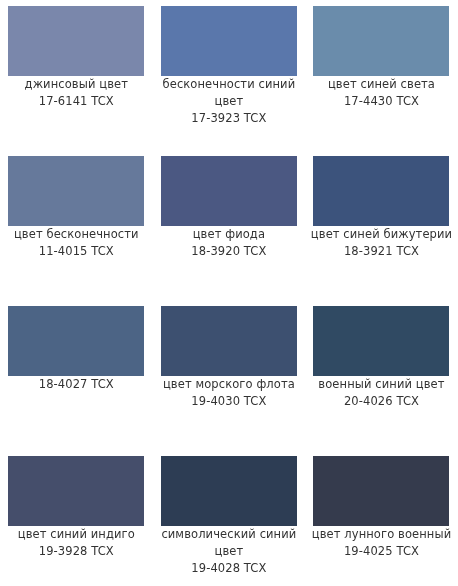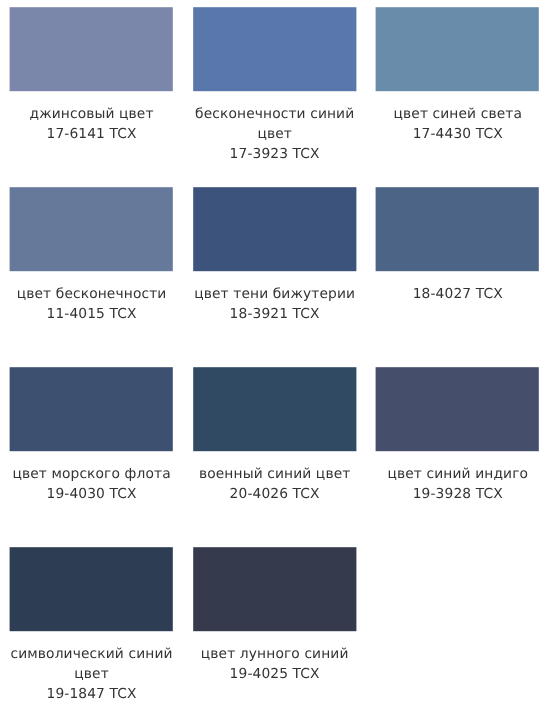--- a/index.html
+++ b/index.html
@@ -27,21 +27,20 @@
     box-sizing: border-box;
     padding: 6px 4px 0 4px;
   }
   .swatch-chip {
     width: 136px;
     height: 70px;
     box-sizing: border-box;
     flex: 0 0 auto;
   }
   .swatch-caption {
-    margin-top: 10px;
     width: 146px;
     text-align: center;
     font-size: 11.5px;
     line-height: 17px;
     color: #333333;
     letter-spacing: 0.1px;
   }
   .swatch-name {
     display: block;
   }
@@ -75,23 +74,30 @@
       </div>
     </div>
     <div class="swatch-cell">
       <div class="swatch-chip" style="background-color: rgb(102, 121, 155);"></div>
       <div class="swatch-caption">
         <span class="swatch-name">цвет бесконечности</span>
         <span class="swatch-code">11-4015 TCX</span>
       </div>
     </div>
     <div class="swatch-cell">
+      <div class="swatch-chip" style="background-color: rgb(75, 88, 130);"></div>
+      <div class="swatch-caption">
+        <span class="swatch-name">цвет фиода</span>
+        <span class="swatch-code">18-3920 TCX</span>
+      </div>
+    </div>
+    <div class="swatch-cell">
       <div class="swatch-chip" style="background-color: rgb(60, 83, 124);"></div>
       <div class="swatch-caption">
-        <span class="swatch-name">цвет тени бижутерии</span>
+        <span class="swatch-name">цвет синей бижутерии</span>
         <span class="swatch-code">18-3921 TCX</span>
       </div>
     </div>
     <div class="swatch-cell">
       <div class="swatch-chip" style="background-color: rgb(76, 100, 133);"></div>
       <div class="swatch-caption">
         <span class="swatch-code">18-4027 TCX</span>
       </div>
     </div>
     <div class="swatch-cell">
@@ -112,23 +118,23 @@
       <div class="swatch-chip" style="background-color: rgb(69, 78, 107);"></div>
       <div class="swatch-caption">
         <span class="swatch-name">цвет синий индиго</span>
         <span class="swatch-code">19-3928 TCX</span>
       </div>
     </div>
     <div class="swatch-cell">
       <div class="swatch-chip" style="background-color: rgb(45, 61, 84);"></div>
       <div class="swatch-caption">
         <span class="swatch-name">символический синий цвет</span>
-        <span class="swatch-code">19-1847 TCX</span>
+        <span class="swatch-code">19-4028 TCX</span>
       </div>
     </div>
     <div class="swatch-cell">
       <div class="swatch-chip" style="background-color: rgb(53, 59, 77);"></div>
       <div class="swatch-caption">
-        <span class="swatch-name">цвет лунного синий</span>
+        <span class="swatch-name">цвет лунного военный</span>
         <span class="swatch-code">19-4025 TCX</span>
       </div>
     </div>
   </div>
 
 </body></html>

